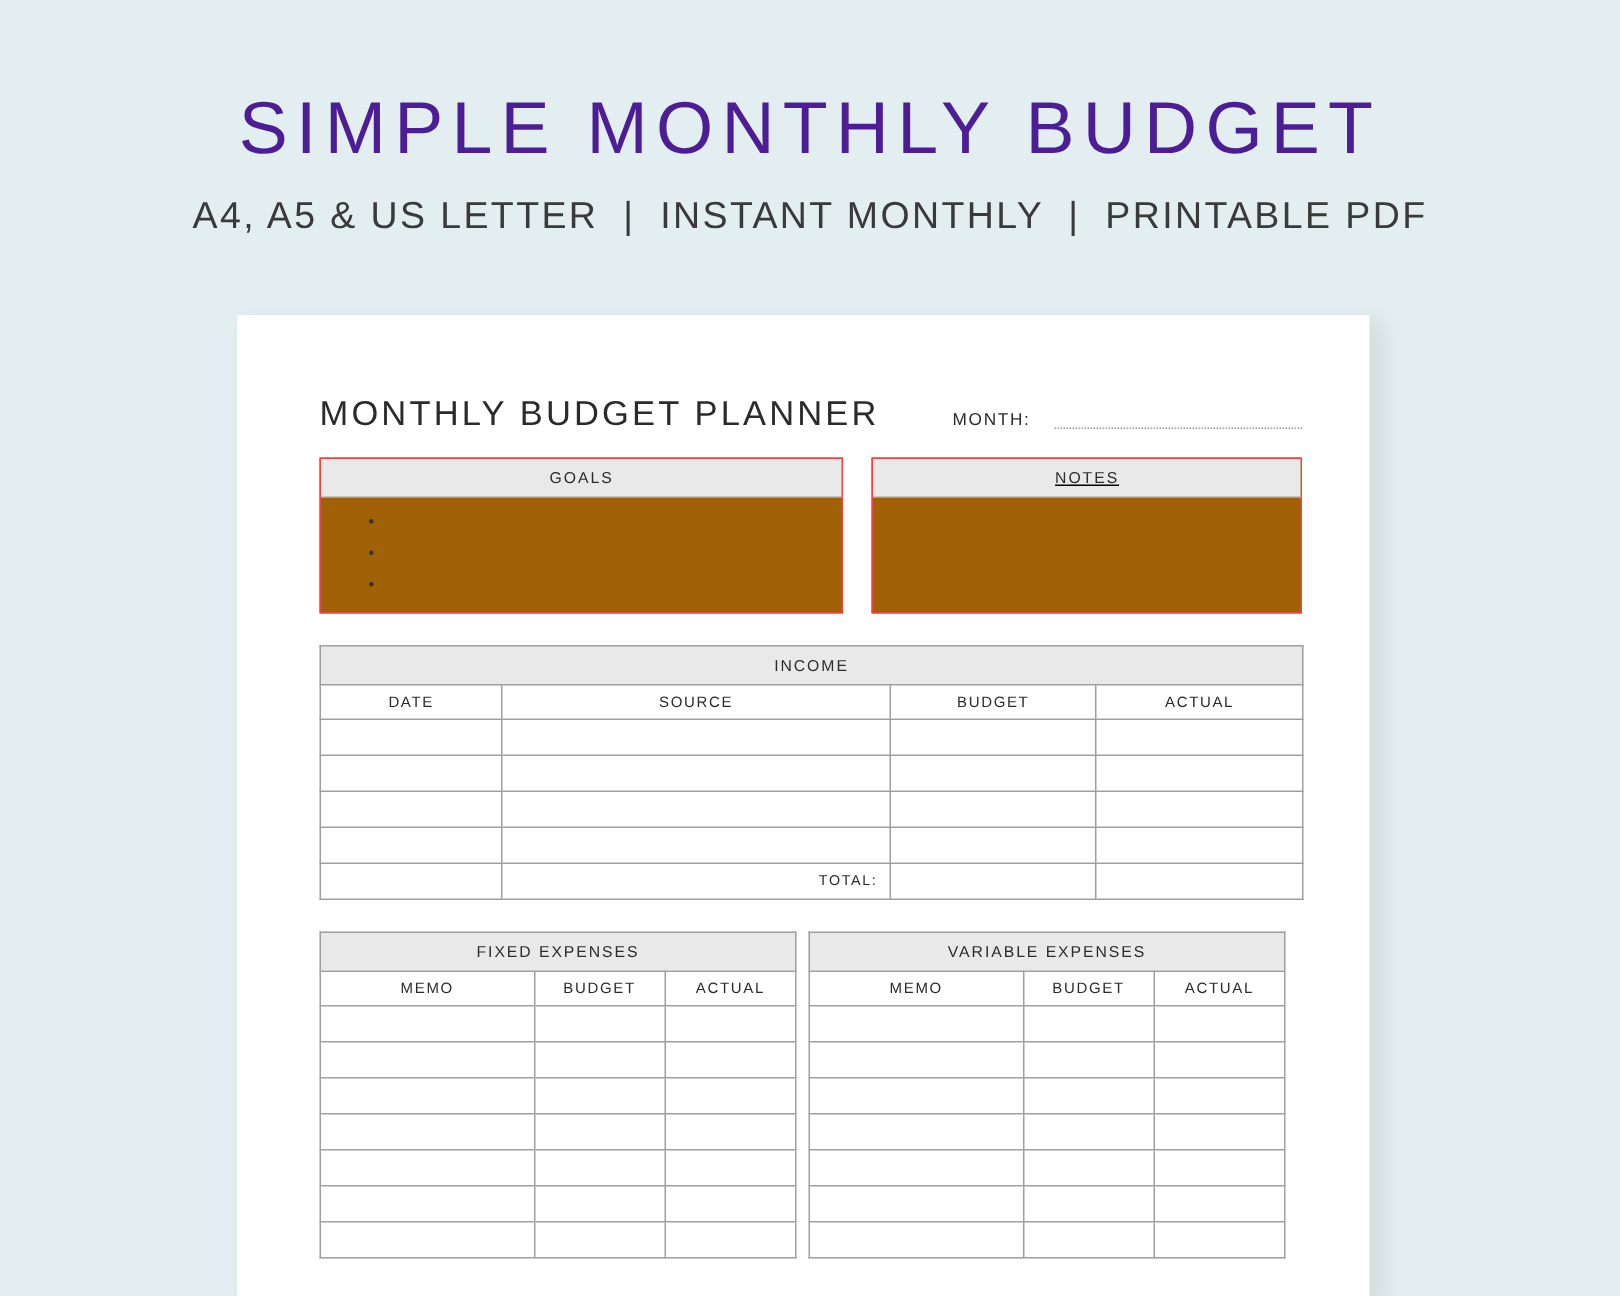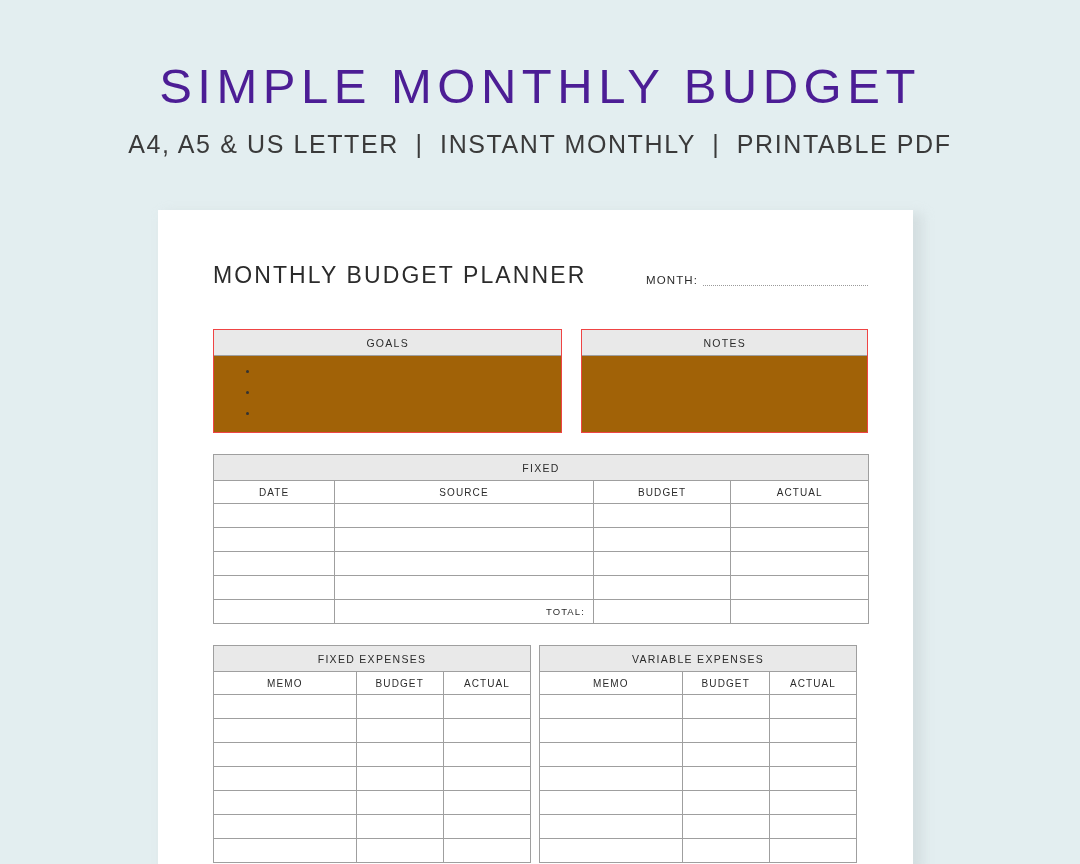--- a/index.html
+++ b/index.html
@@ -59,35 +59,36 @@
     height: 660px;
     background: #ffffff;
     box-sizing: border-box;
     padding: 52px 45px 0 55px;
   }
 
   .doc-title-row {
     display: flex;
     align-items: flex-end;
     justify-content: space-between;
-    margin-bottom: 40px;
+    margin-bottom: 16px;
   }
   .doc-title {
     font-size: 23px;
     letter-spacing: 2.1px;
     color: #2b2b2b;
     font-weight: 400;
   }
   .month-wrap {
     display: flex;
     align-items: center;
     font-size: 11.5px;
     letter-spacing: 1.1px;
     color: #2b2b2b;
     padding-bottom: 3px;
+    gap: 11px;
   }
   .month-line {
     display: inline-block;
     width: 165px;
     margin-left: 5px;
     border-bottom: 1px dotted #9a9a9a;
     height: 10px;
   }
 
   
@@ -103,21 +104,21 @@
   .box-head {
     background: #e9e9e9;
     border-bottom: 1px solid #9f9f9f;
     text-align: center;
     font-size: 10.5px;
     letter-spacing: 1.3px;
     color: #2b2b2b;
     padding: 7px 0 6px;
   }
   .goals-box { width: 372px; }
-  .notes-box { width: 305px; }
+  .notes-box { width: 305px; text-decoration: underline; }
   .goals-body {
     height: 76px;
     padding: 10px 0 0 30px;
     box-sizing: border-box;
   }
   .goals-body ul {
     margin: 0;
     padding: 0 0 0 14px;
     list-style: disc;
   }
@@ -208,21 +209,21 @@
     </div>
     <div class="box notes-box">
       <div class="box-head">NOTES</div>
       <div class="notes-body"></div>
     </div>
   </div>
 
   <div class="section-gap"></div>
 
   <div class="income-wrap">
-    <div class="tbl-title">FIXED</div>
+    <div class="tbl-title">INCOME</div>
     <table class="grid">
       <colgroup>
         <col style="width:18.5%">
           <col style="width:39.5%">
           <col style="width:21%">
           <col style="width:21%">
       </colgroup>
       <thead>
         <tr>
           <th>DATE</th>

